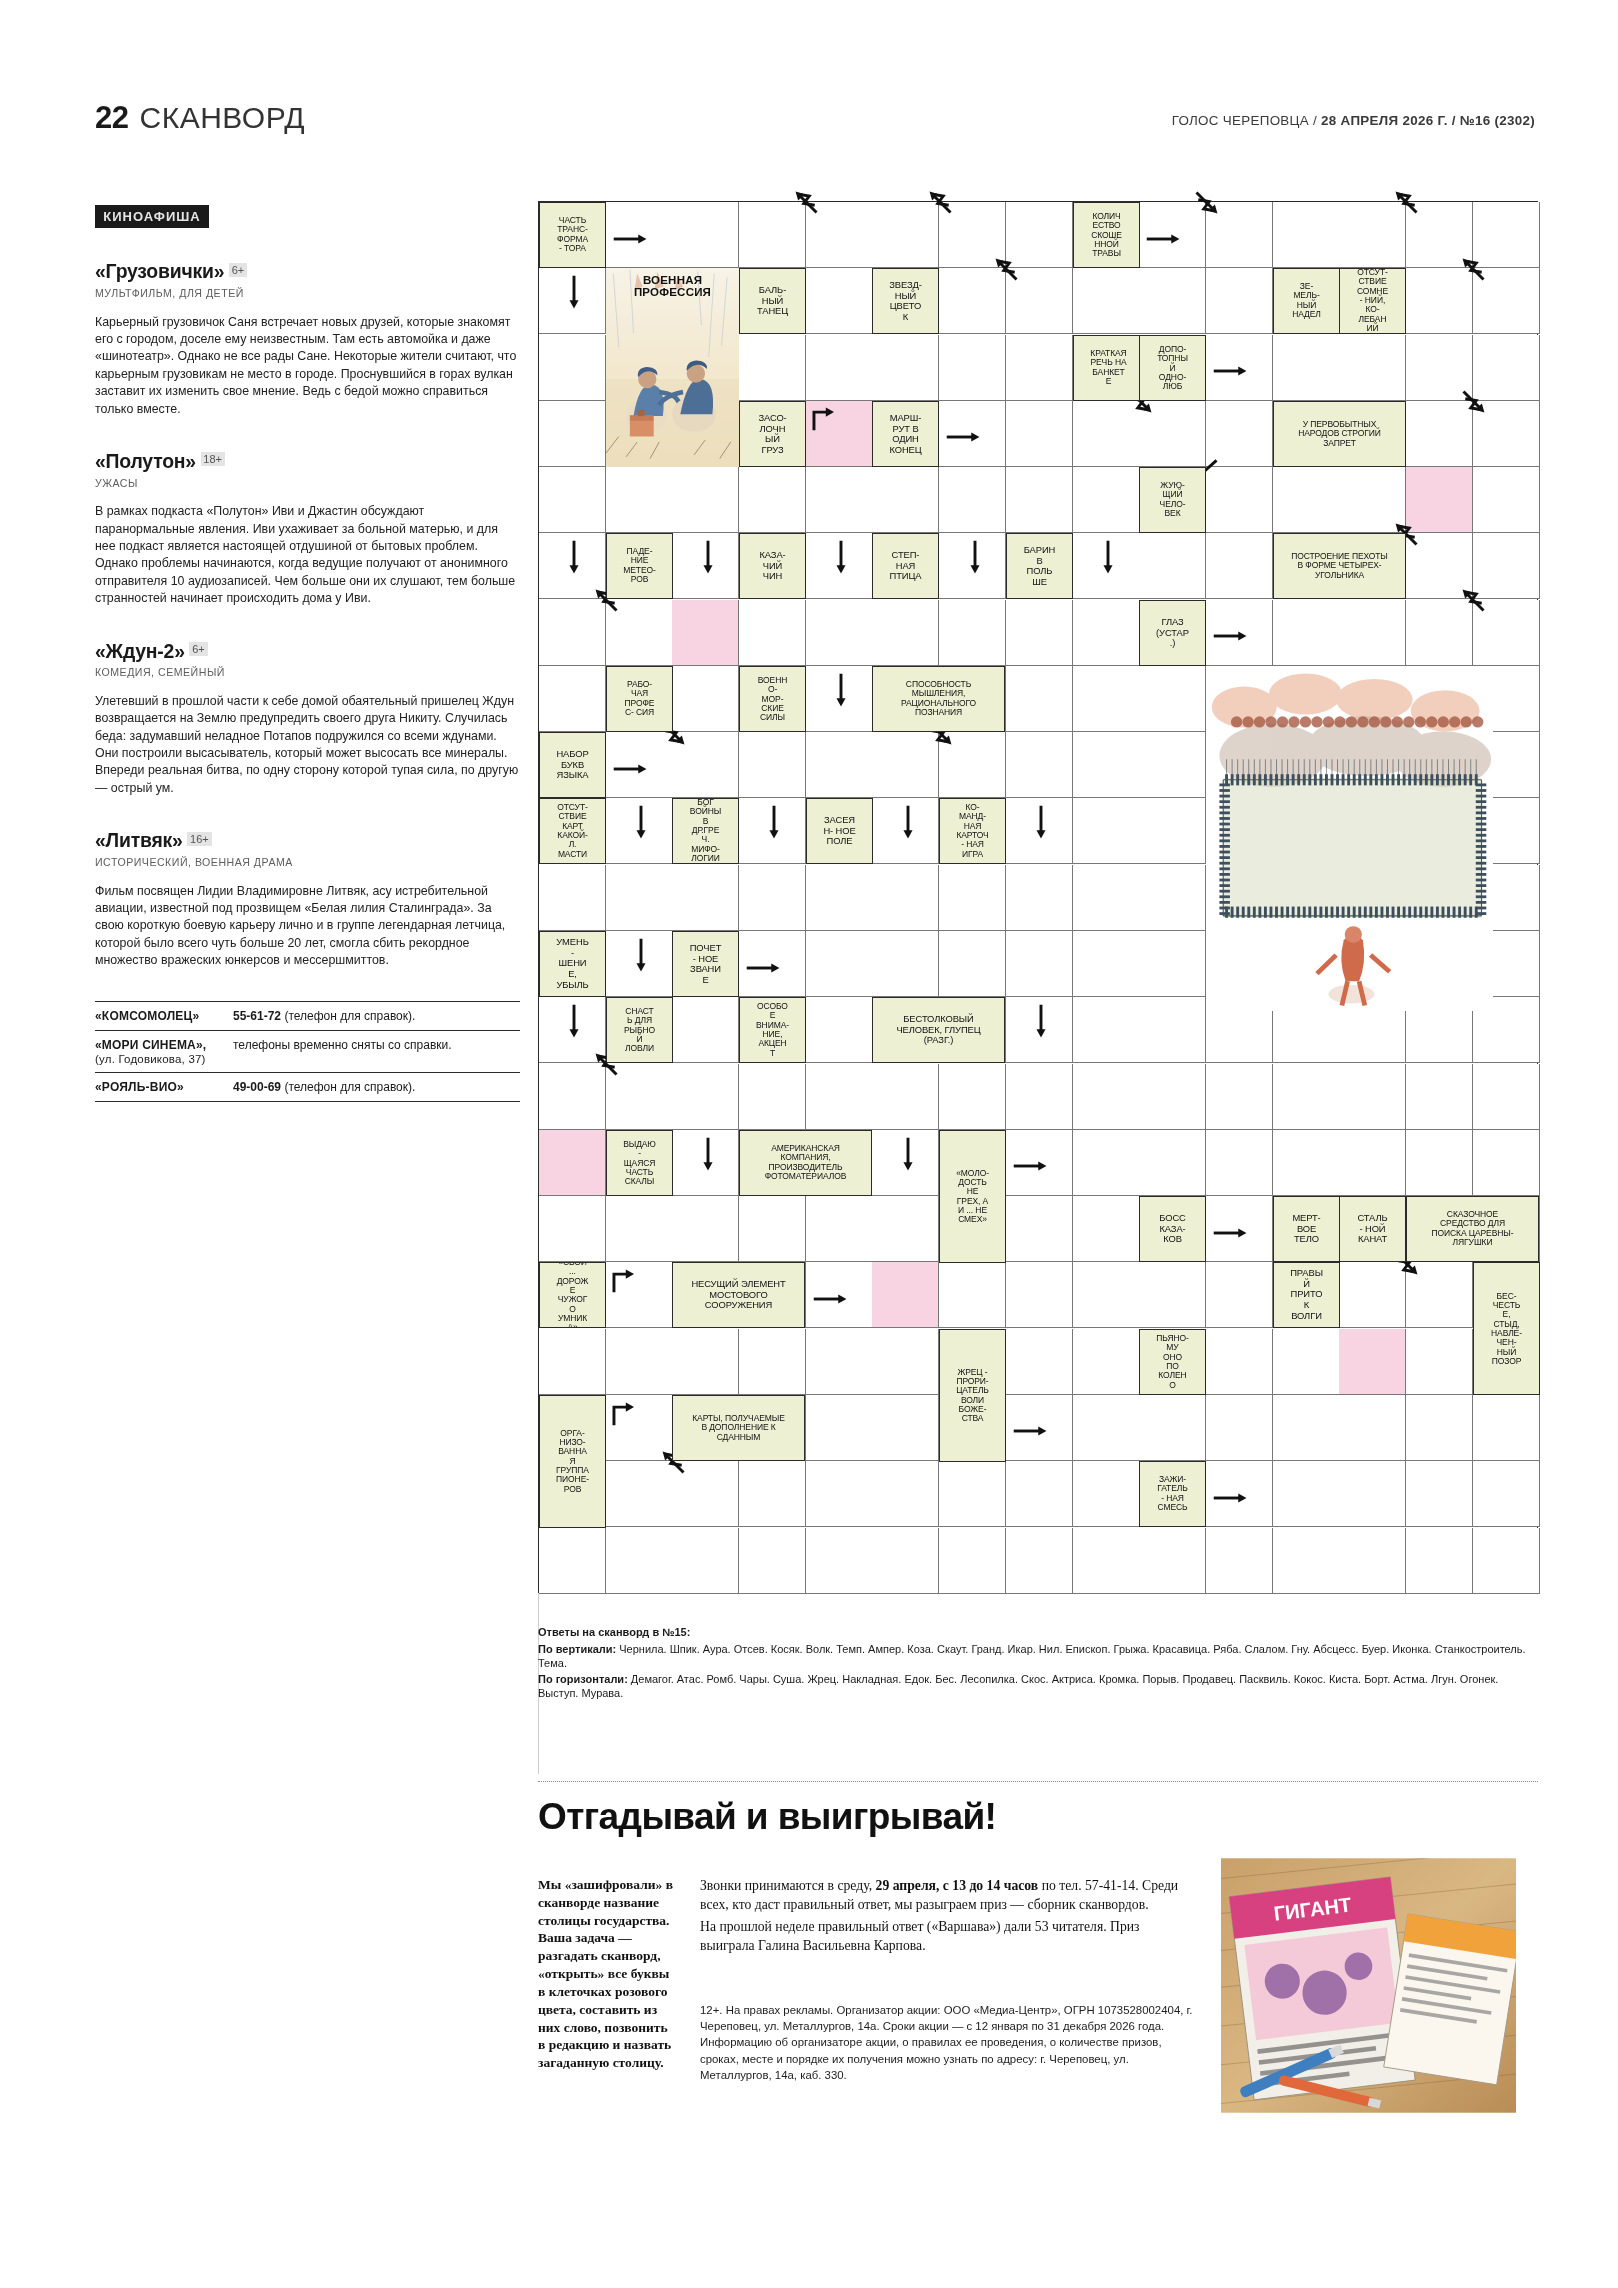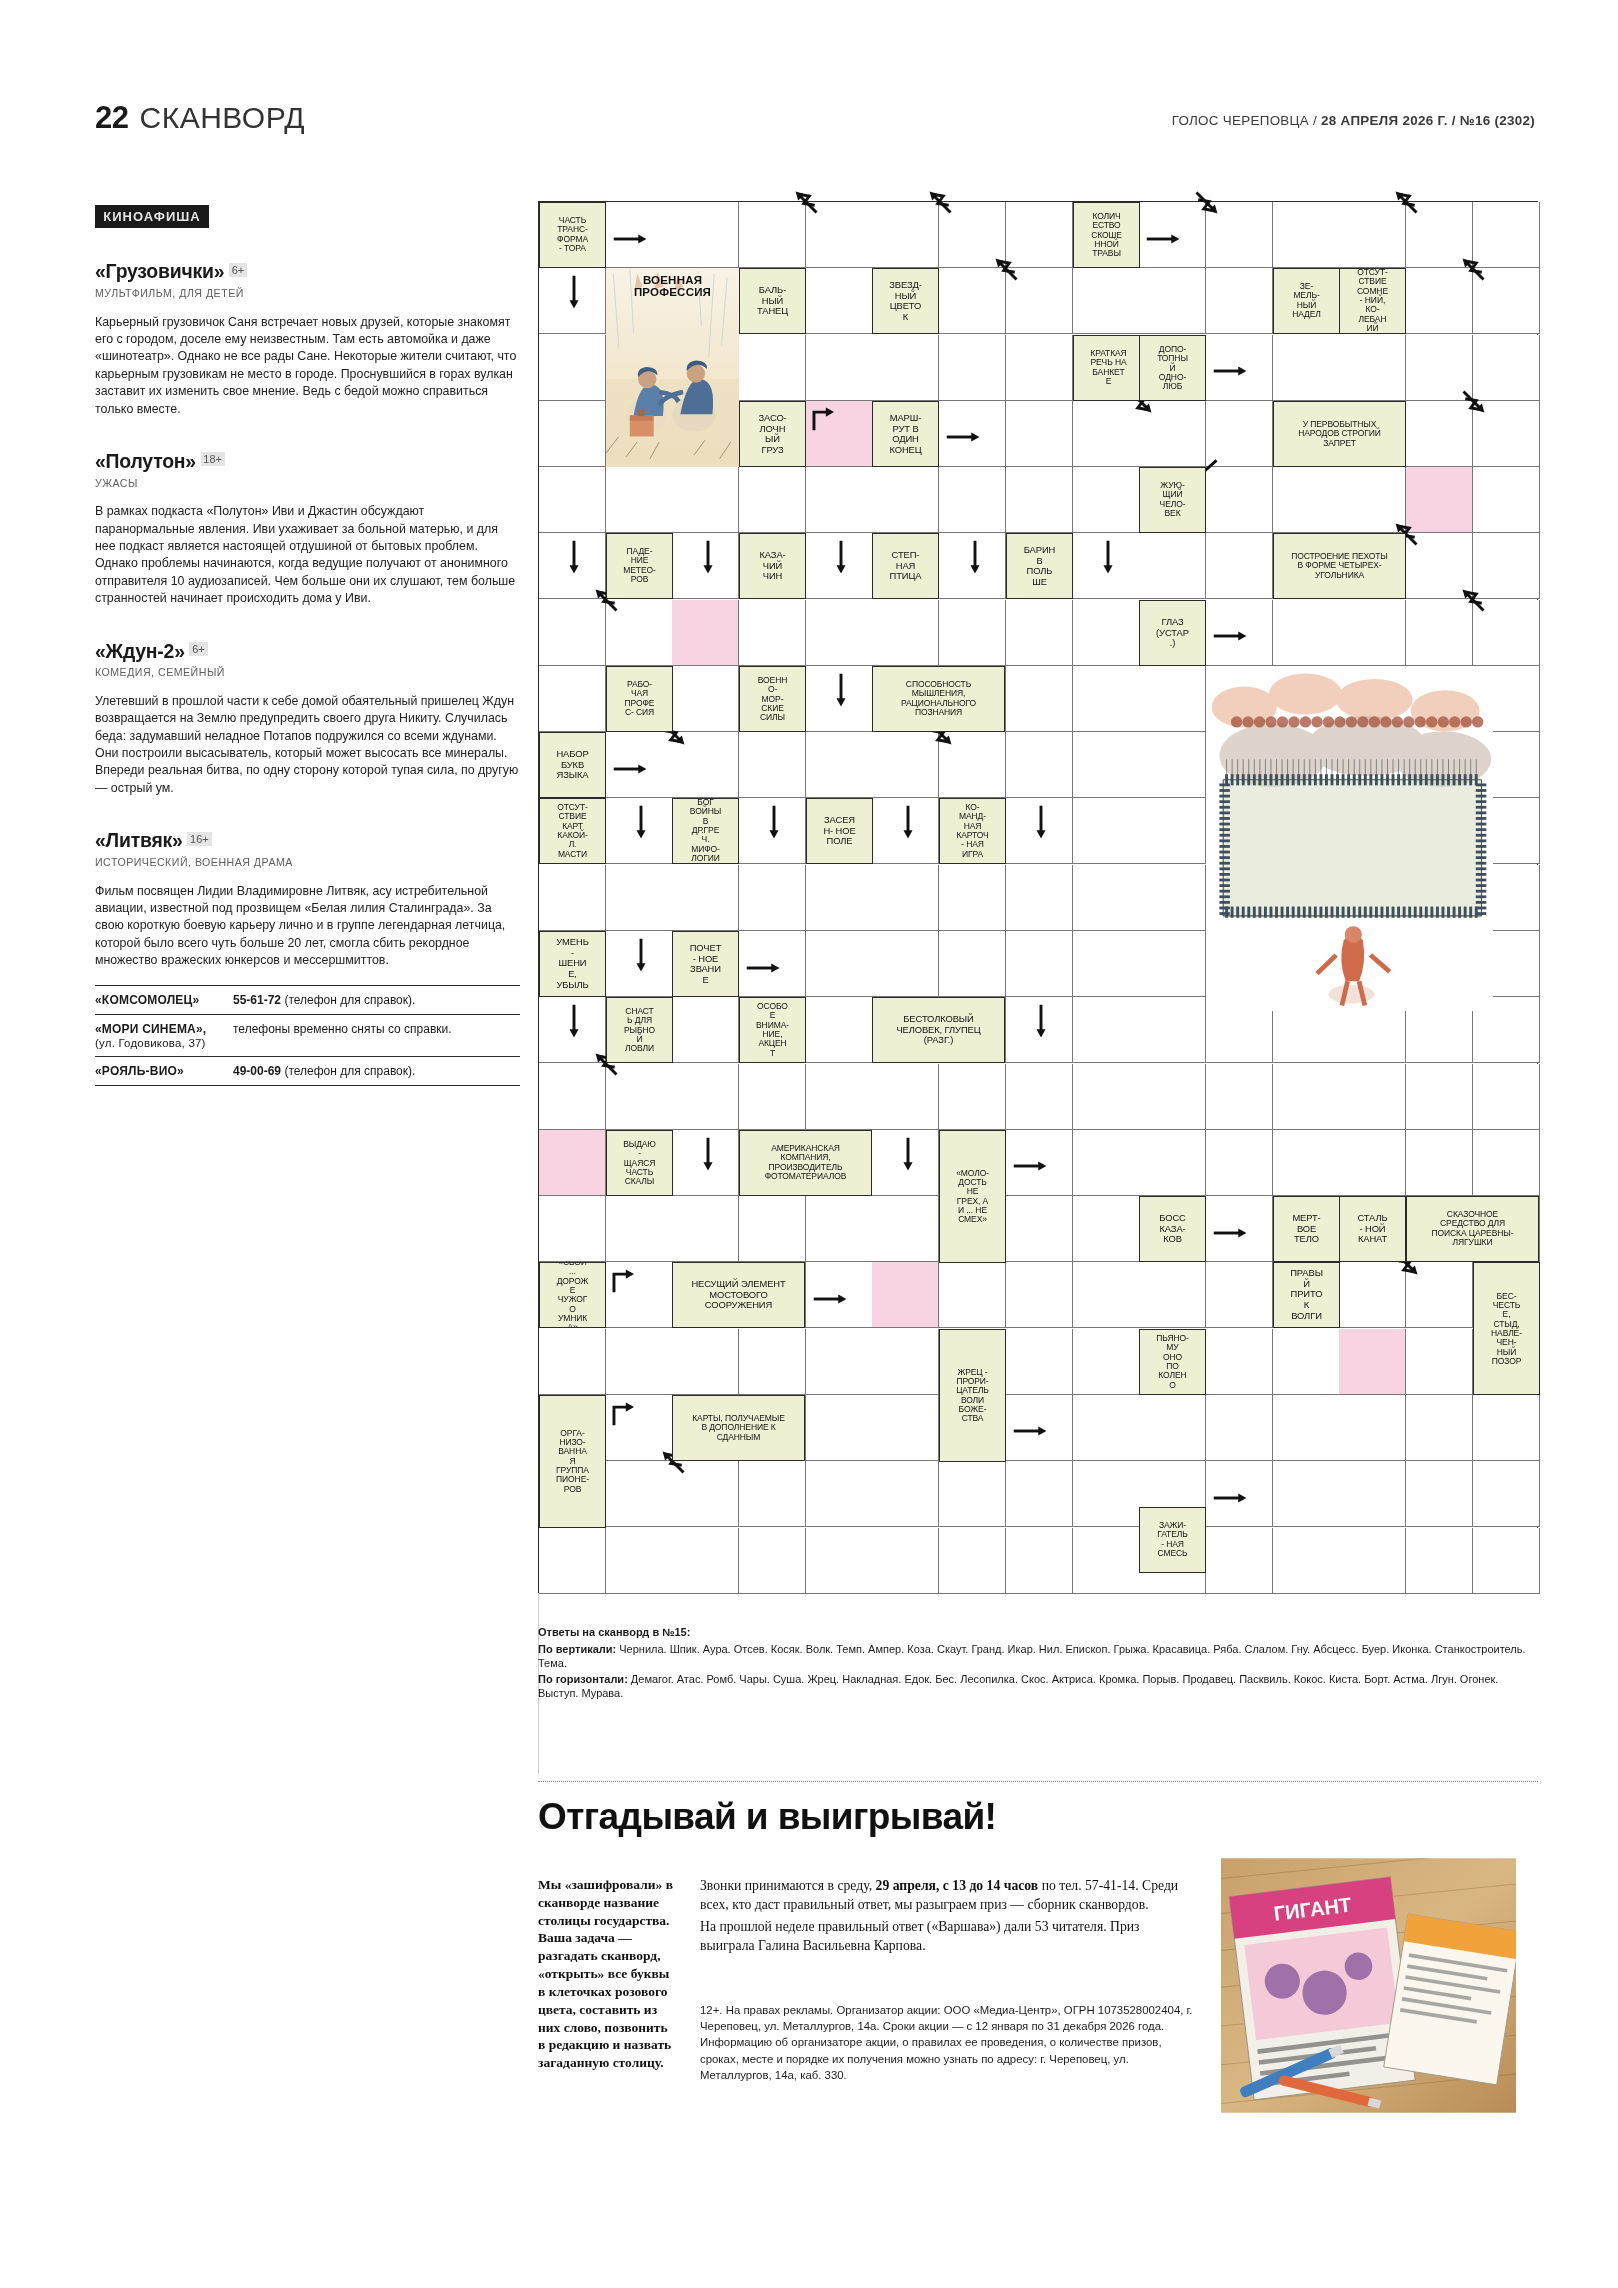--- a/index.html
+++ b/index.html
@@ -51,21 +51,21 @@
   }
   .film-genre {
     font-size:10.6px; color:#5d5d5d; letter-spacing:0.5px; margin-top:3.7px;
   }
   .film-desc {
     font-size:12.4px; line-height:1.40; margin-top:14.8px; color:#222;
     text-align:left;
   }
 
   
-  #cinemas { margin-top:16px; width:425px; border-collapse:collapse; }
+  #cinemas { margin-top:32px; width:425px; border-collapse:collapse; }
   #cinemas tr { border-top:1.3px solid #2a2a2a; }
   #cinemas tr:last-child { border-bottom:1.3px solid #2a2a2a; }
   #cinemas td { padding:6.5px 0 7.4px 0; vertical-align:top; }
   .cin-name { width:138px; font-size:12px; font-weight:bold; letter-spacing:0.2px; }
   .cin-addr { font-weight:normal; font-size:11.5px; display:block; margin-top:0.9px; }
   .cin-phone { font-size:12px; }
   .cin-phone b { font-weight:bold; }
 
   
   #col-divider { position:absolute; left:538px; top:205px; width:0.9px; height:1569px; background:#cfcfcf; }
@@ -680,21 +680,21 @@
       </div>
       <div class="cell clue" style="left: 600px; top: 1127px; width: 67px; height: 66px; z-index: 6;">
         <div class="clue-txt sm">ПЬЯНО- МУ ОНО ПО КОЛЕНО</div>
       </div>
       <div class="cell clue" style="left: 0px; top: 1193px; width: 67px; height: 133px; z-index: 6;">
         <div class="clue-txt sm">ОРГА- НИЗО- ВАННАЯ ГРУППА ПИОНЕ- РОВ</div>
       </div>
       <div class="cell clue" style="left: 133px; top: 1193px; width: 133px; height: 66px; z-index: 6;">
         <div class="clue-txt sm">КАРТЫ, ПОЛУЧАЕМЫЕ В ДОПОЛНЕНИЕ К СДАННЫМ</div>
       </div>
-      <div class="cell clue" style="left: 600px; top: 1305px; width: 67px; height: 66px; z-index: 6;">
+      <div class="cell clue" style="left: 600px; top: 1259px; width: 67px; height: 66px; z-index: 6;">
         <div class="clue-txt sm">ЗАЖИ- ГАТЕЛЬ- НАЯ СМЕСЬ</div>
       </div>
       <div class="arrow" style="left: 71px; top: 26.5px;">
         <svg width="42" height="20" viewBox="0 0 46 22">
           <path d="M4 11 L34 11" stroke="#111" stroke-width="3.2" fill="none"></path>
           <g transform="translate(40,11)">
             <path d="M0 0 L-9 -5 L-9 5 Z" fill="#111"></path>
           </g>
         </svg>
       </div>

